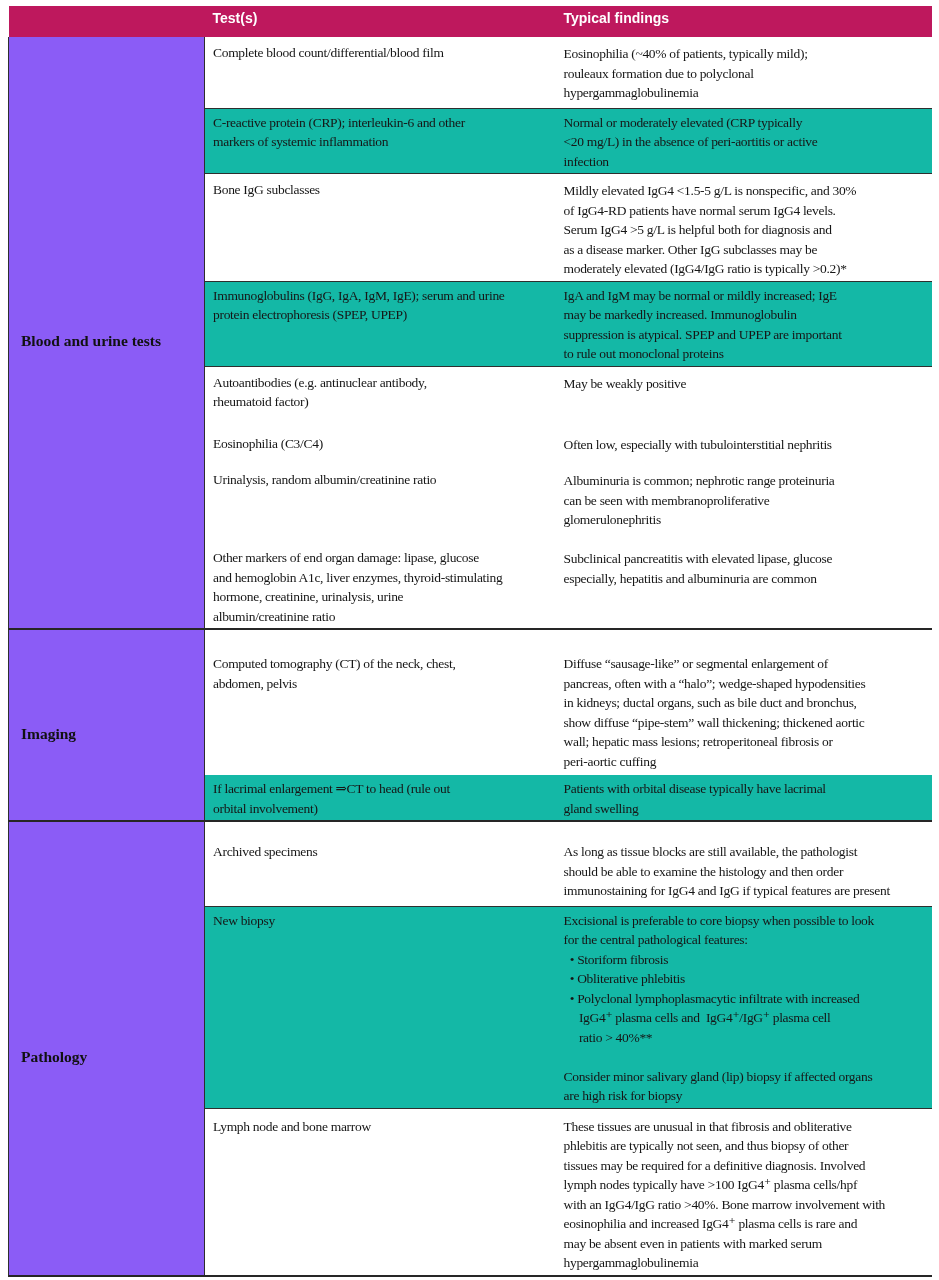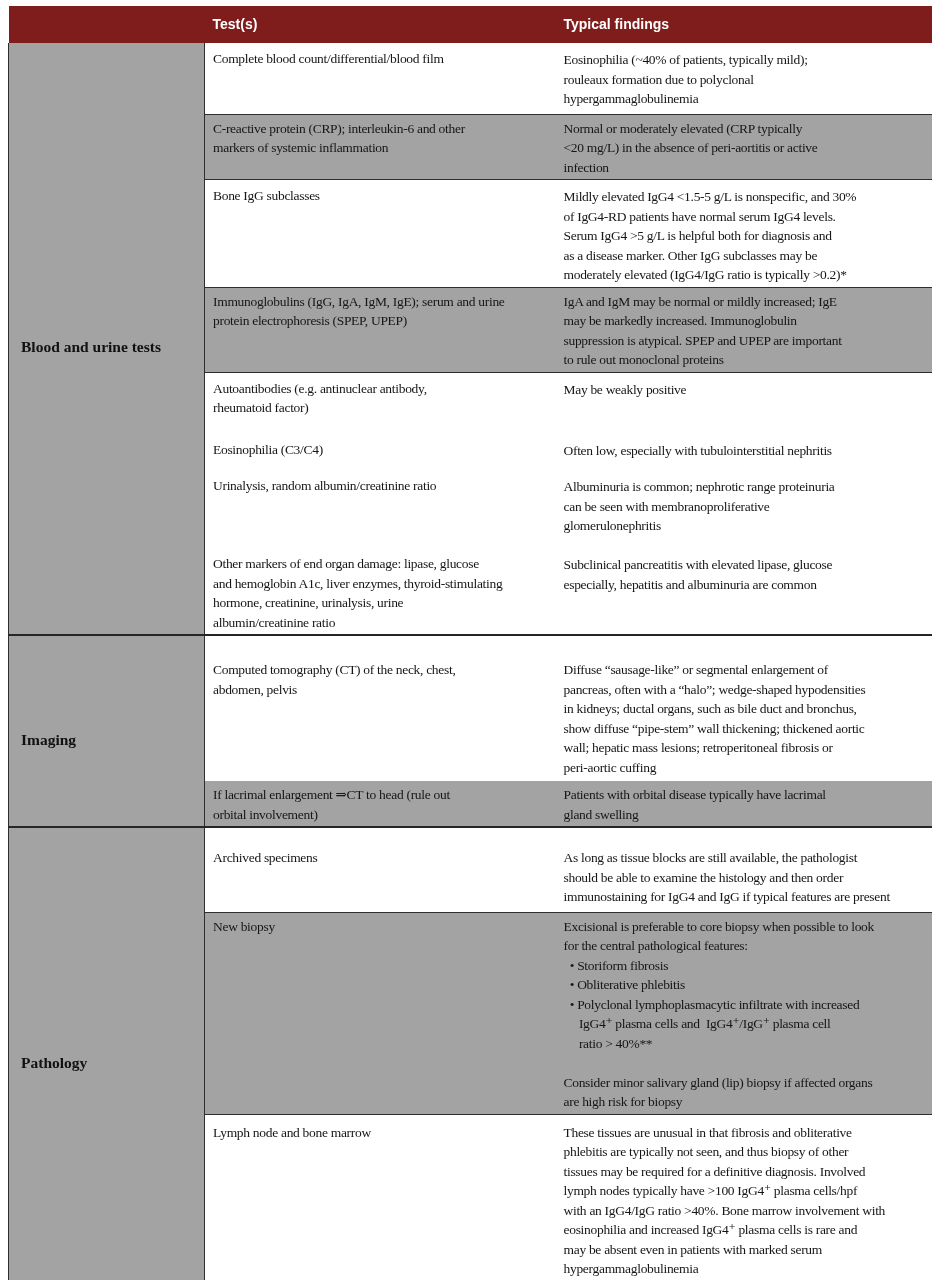--- a/index.html
+++ b/index.html
@@ -10,41 +10,41 @@
   }
   .page{padding-top:6px;}
   table{
     border-collapse:collapse;table-layout:fixed;
     width:923px;margin-left:8px;
   }
   col.c1{width:196px}col.c2{width:356px}col.c3{width:371px}
   th,td{vertical-align:top;}
   
   tr.head th{
-    background:#7f1d1d;color:#ffffff;
+    background:#be185d;color:#ffffff;
     font-family:"Liberation Sans",sans-serif;font-weight:bold;font-size:14px;
-    text-align:left;height:24px;padding:10px 8px 3px 8px;
+    text-align:left;height:24px;padding:4px 8px 3px 8px;
   }
   tr.head th.h3{padding-left:3px;}
   
   th.lbl{
     border-left:1px solid #2e2e2e;border-right:1px solid #2e2e2e;
     vertical-align:middle;text-align:left;
     font-size:15.5px;font-weight:bold;color:#111;
-    padding:20px 6px 4px 12px;line-height:19px;background:#a3a3a3;
+    padding:20px 6px 4px 12px;line-height:19px;background:#8b5cf6;
   }
   
   tbody.sec{border-bottom:2px solid #262626;}
   
   td{font-size:13.5px;line-height:19.5px;letter-spacing:-0.3px;}
   td.t{padding:6px 8px 2px 8px;}
   td.f{padding:7px 4px 2px 3px;}
   .pre{white-space:pre-line;text-align:right;}
   
-  tr.shaded>td{background:#a3a3a3;}
+  tr.shaded>td{background:#14b8a6;}
   tr.shaded.bt>td{border-top:1px solid #2e2e2e;}
   tr.shaded.bb>td{border-bottom:1px solid #2e2e2e;}
   tr.shaded>td.t,tr.shaded>td.f{padding-top:4px;}
   
   tr.pt24>td{padding-top:24px;}
   tr.pt20>td{padding-top:20px;margin-left:32px;}
   tr.pt8>td{padding-top:8px;}
 </style>
 </head>
 <body>

